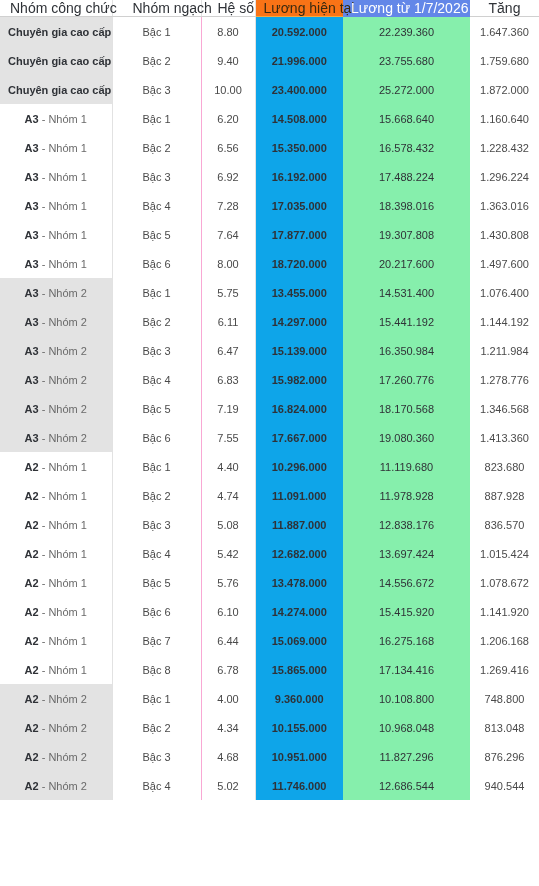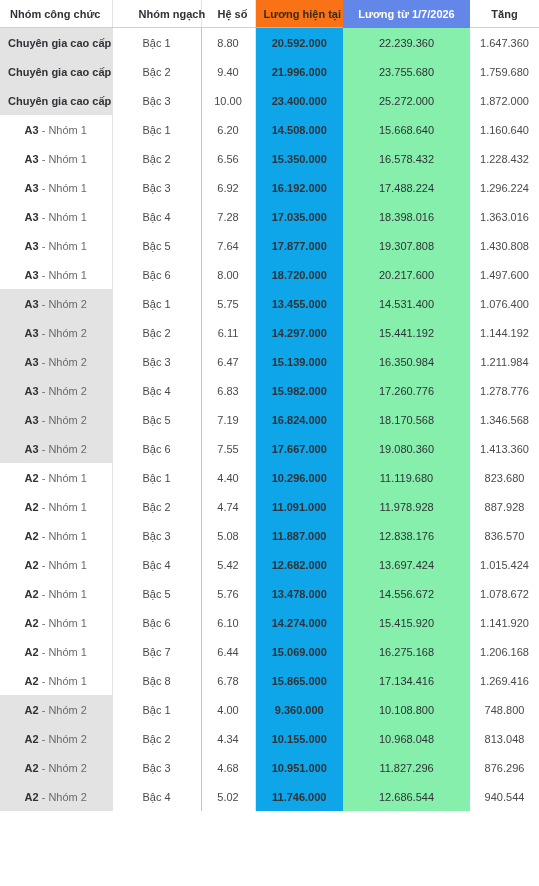--- a/index.html
+++ b/index.html
@@ -27,32 +27,32 @@
   
   col.c-group  { width: 112px; }
   col.c-rank   { width:  89px; }
   col.c-coef   { width:  54px; }
   col.c-cur    { width:  88px; }
   col.c-new    { width: 127px; }
   col.c-inc    { width:  69px; }
 
   
   thead th {
-    height: 27px;
+    height: 15px;
     padding: 0 8px;
-    font-size: 11px;
-    font-weight: bold;
+    font-size: 14px;
+    font-weight: normal;
     color: #2f3237;
     background: #ffffff;
     border-bottom: 1px solid #d0d0d0;
     vertical-align: middle;
     white-space: nowrap;
   }
   th.h-group  { text-align: left;   padding-left: 10px; border-right: 1px solid #e2e2e2; }
-  th.h-rank   { text-align: left;   padding-left: 26px; border-right: 1px solid #e2e2e2; }
+  th.h-rank   { text-align: left;   padding-left: 20px; border-right: 1px solid #e2e2e2; }
   th.h-coef   { text-align: left;   padding-left: 16px;  border-right: 1px solid #e2e2e2; }
   th.h-cur    { text-align: center; background: #f97316; color: #3a2a10; border-bottom: 1px solid #f7a83c; }
   th.h-new    { text-align: center; background: #6387e8; color: #ffffff; border-bottom: 1px solid #6387e8; }
   th.h-inc    { text-align: center; }
 
   
   tbody td {
     height: 29px;
     padding: 0 8px;
     vertical-align: middle;

